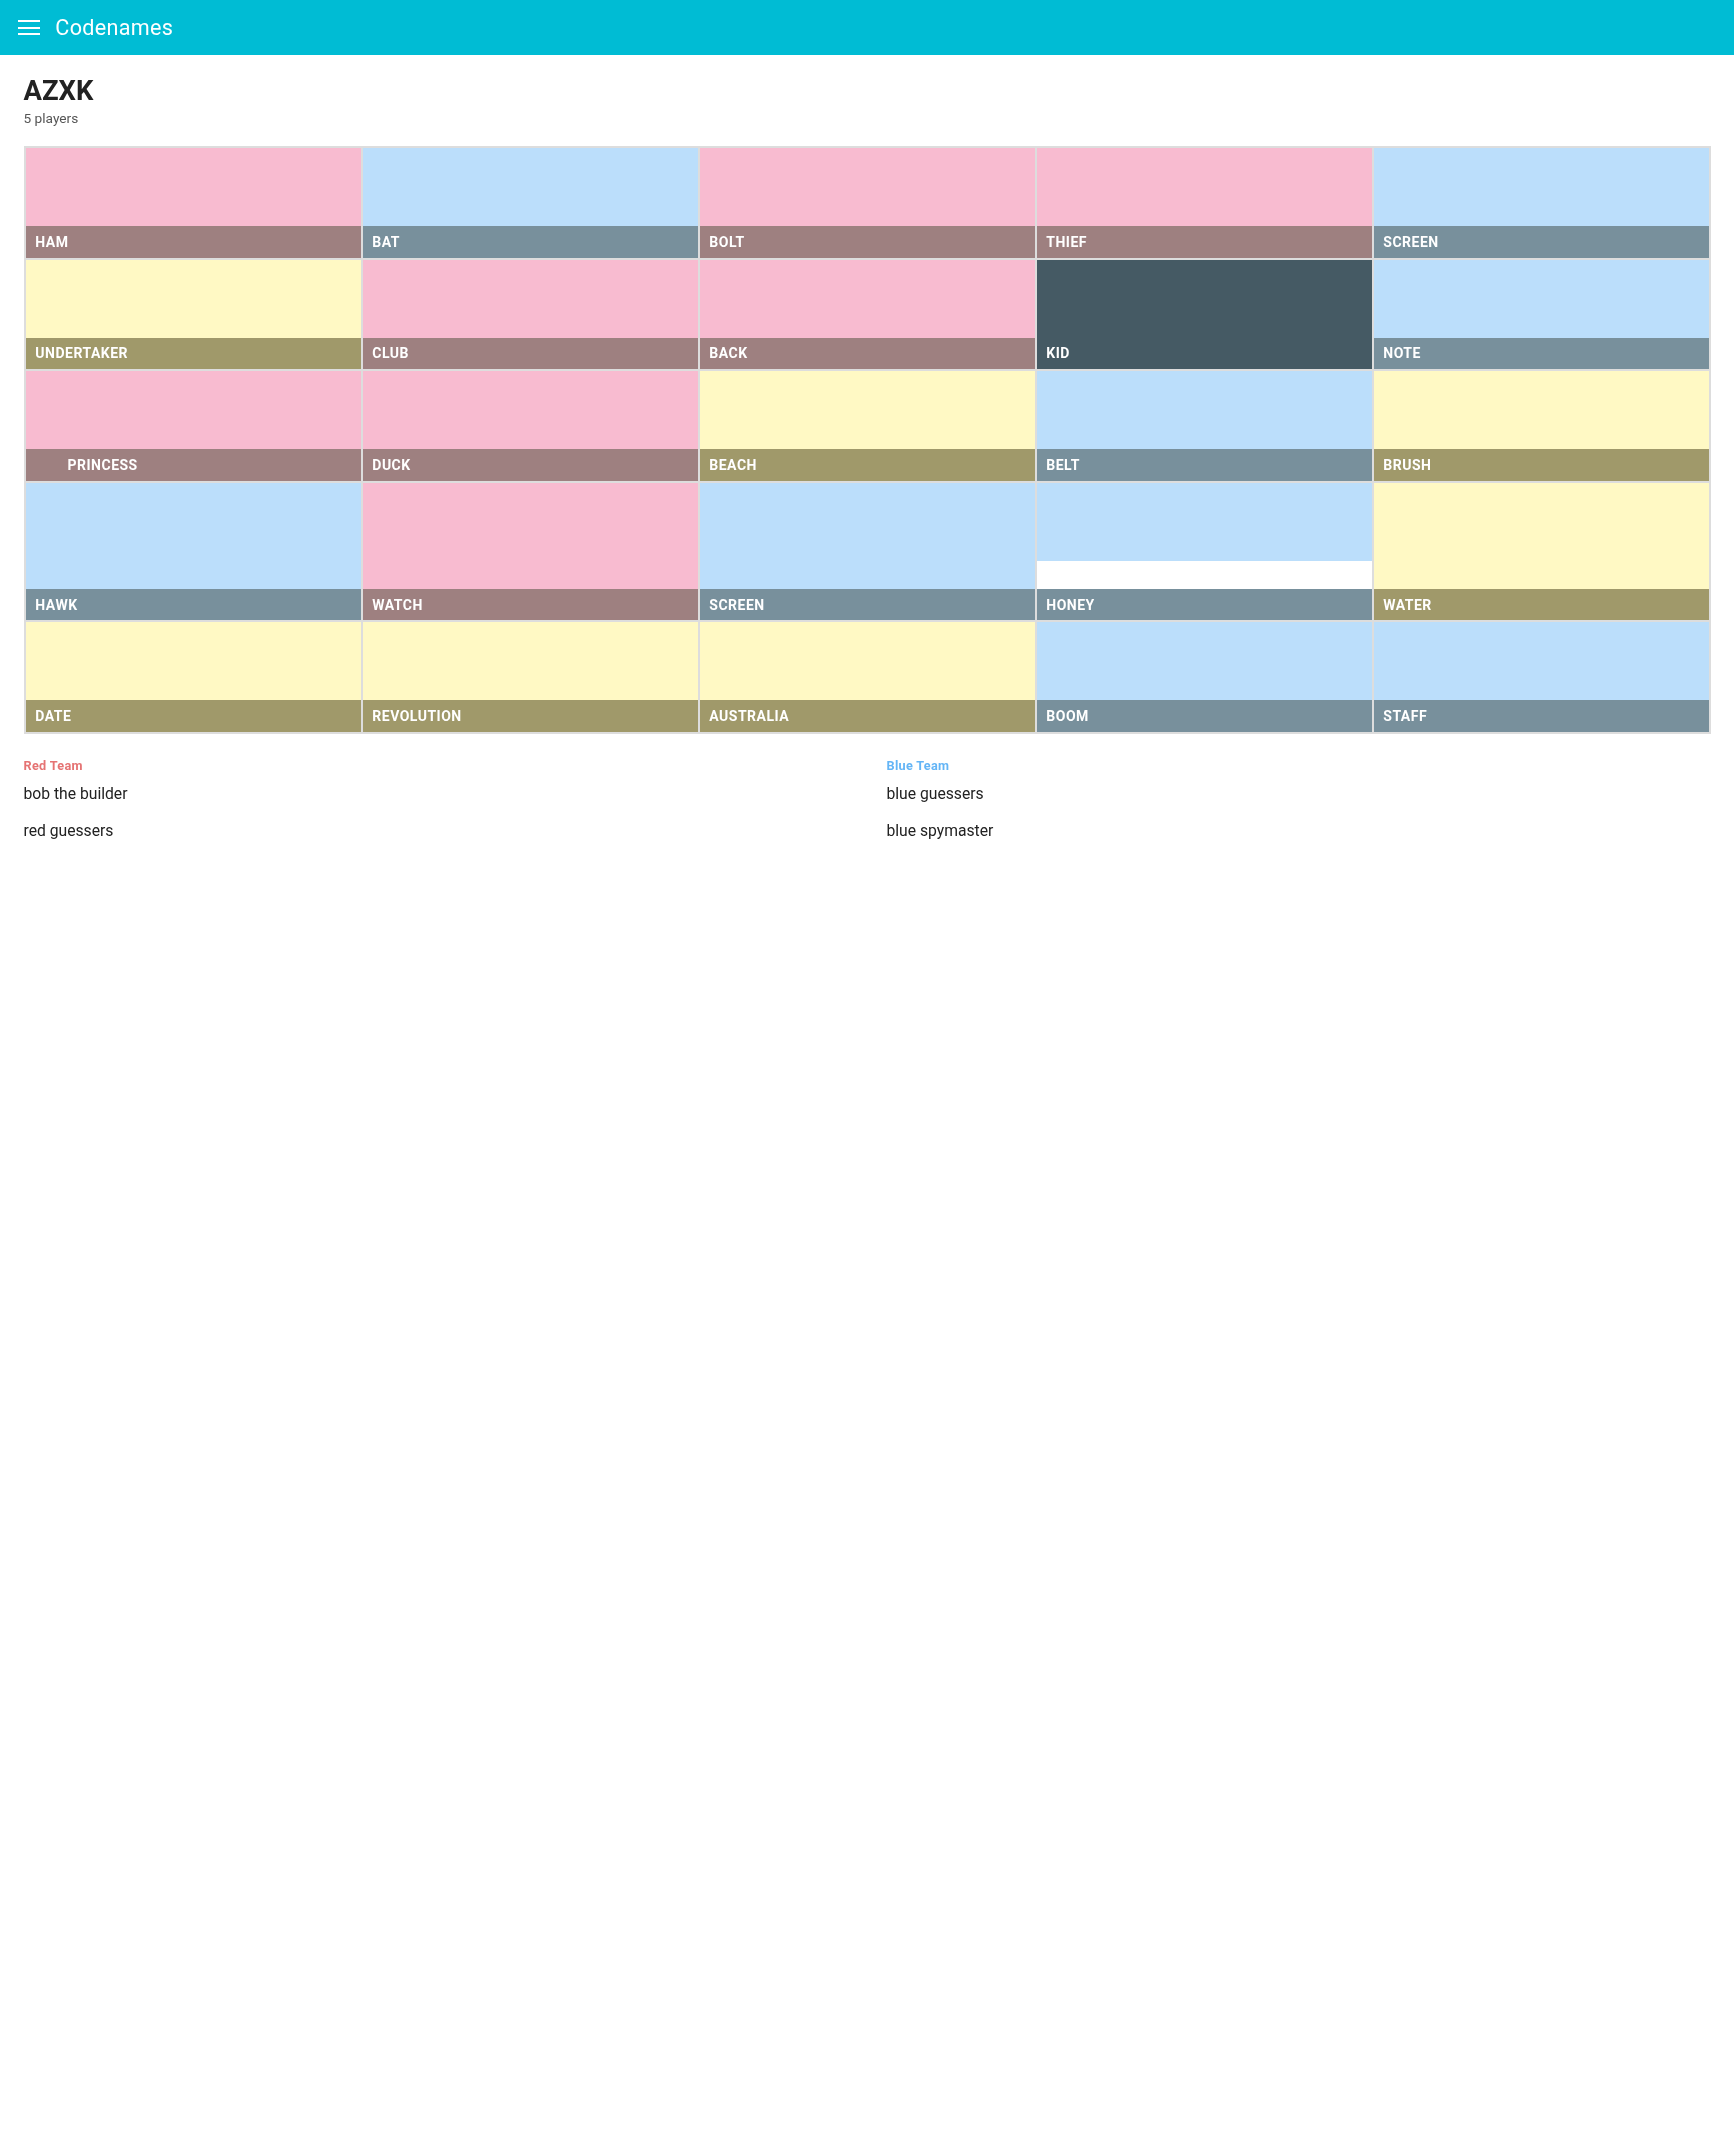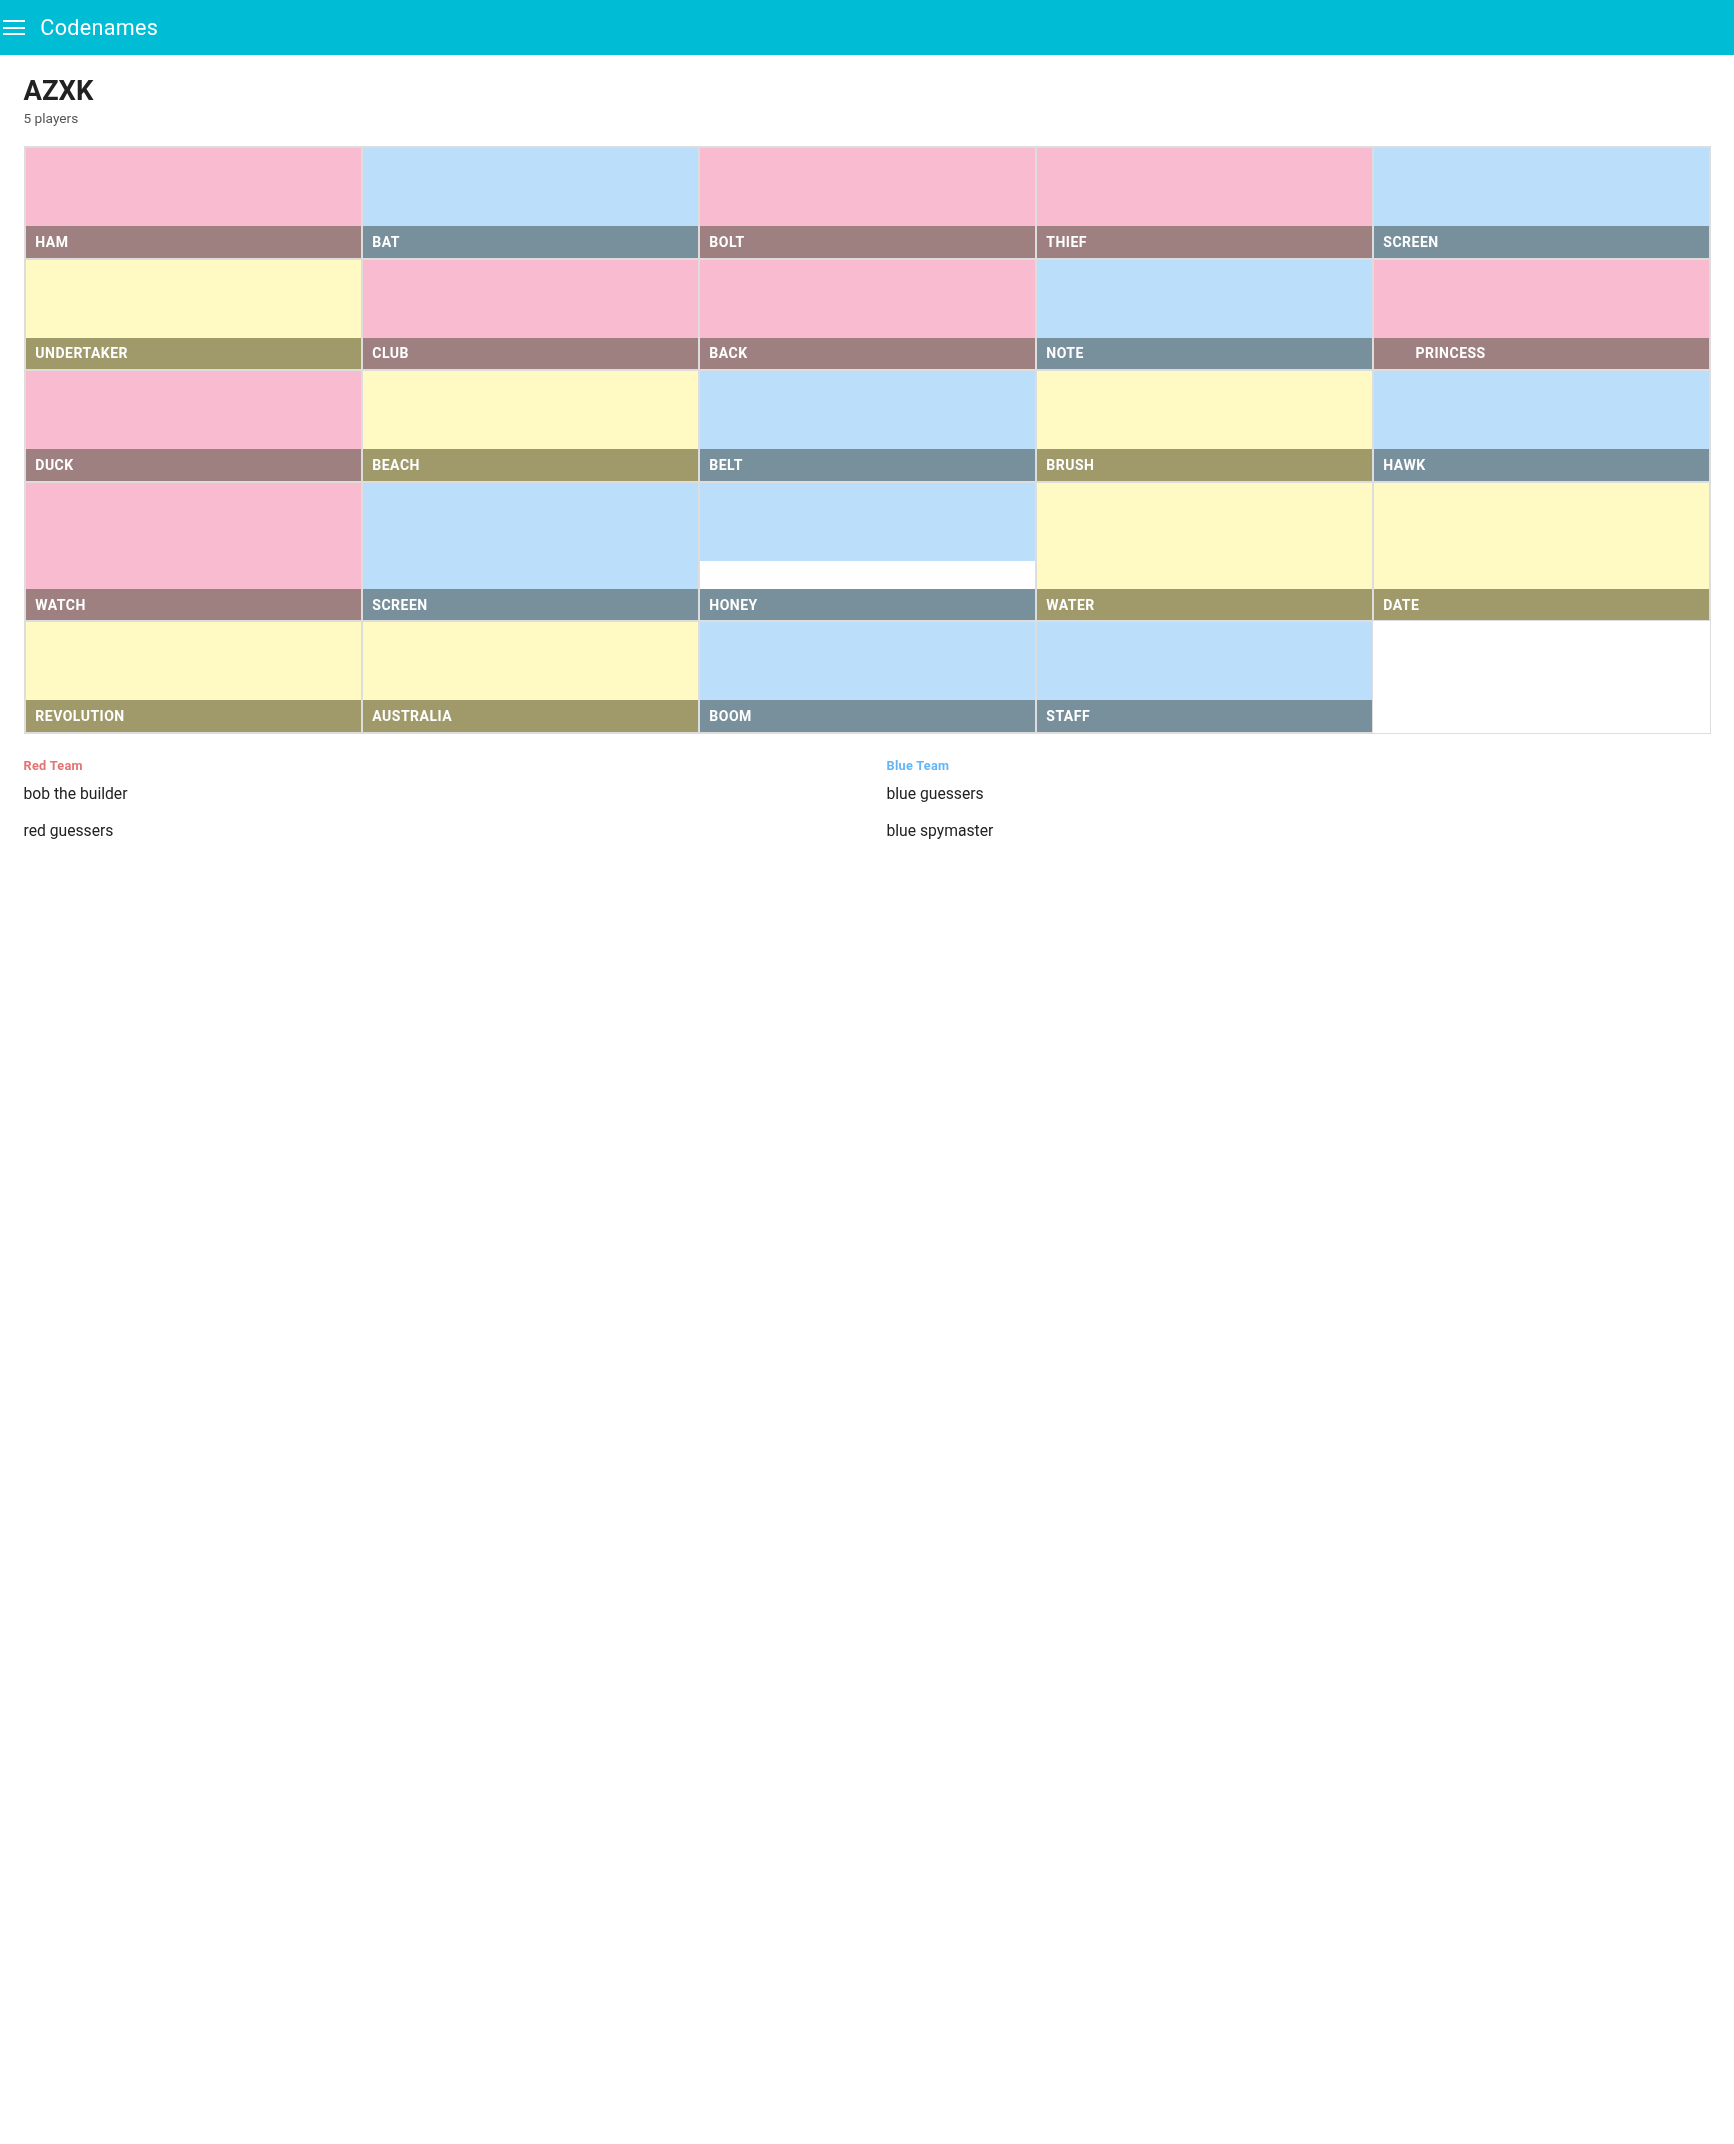--- a/index.html
+++ b/index.html
@@ -4,21 +4,21 @@
   <style>
     * { box-sizing: border-box; margin: 0; padding: 0; }
     body { font-family: 'Roboto', Arial, sans-serif; background: #fff; color: #333; }
 
     
     .header {
       background: #00BCD4;
       color: white;
       display: flex;
       align-items: center;
-      padding: 0 3px;
+      padding: 0 18px;
       height: 55px;
     }
     .header-menu-icon {
       margin-right: 15.7px;
       cursor: pointer;
       display: flex;
       flex-direction: column;
       gap: 4.9px;
     }
     .header-menu-icon span {
@@ -145,20 +145,24 @@
         <div class="card-image" style="background: rgb(255, 249, 196);"></div>
         <div class="card-label" style="background: rgb(160, 153, 106);">UNDERTAKER</div>
       </div>
       <div class="card">
         <div class="card-image" style="background: rgb(248, 187, 208);"></div>
         <div class="card-label" style="background: rgb(158, 128, 128);">CLUB</div>
       </div>
       <div class="card">
         <div class="card-image" style="background: rgb(248, 187, 208);"></div>
         <div class="card-label" style="background: rgb(158, 128, 128);">BACK</div>
+      </div>
+      <div class="card">
+        <div class="card-image" style="background: rgb(69, 90, 100);"></div>
+        <div class="card-label" style="background: rgb(69, 90, 100);">KID</div>
       </div>
       <div class="card">
         <div class="card-image" style="background: rgb(187, 222, 251);"></div>
         <div class="card-label" style="background: rgb(120, 144, 156);">NOTE</div>
       </div>
       <div class="card">
         <div class="card-image" style="background: rgb(248, 187, 208);"></div>
         <div class="card-label" style="background: rgb(158, 128, 128); padding-left: 42px;">PRINCESS</div>
       </div>
       <div class="card">

